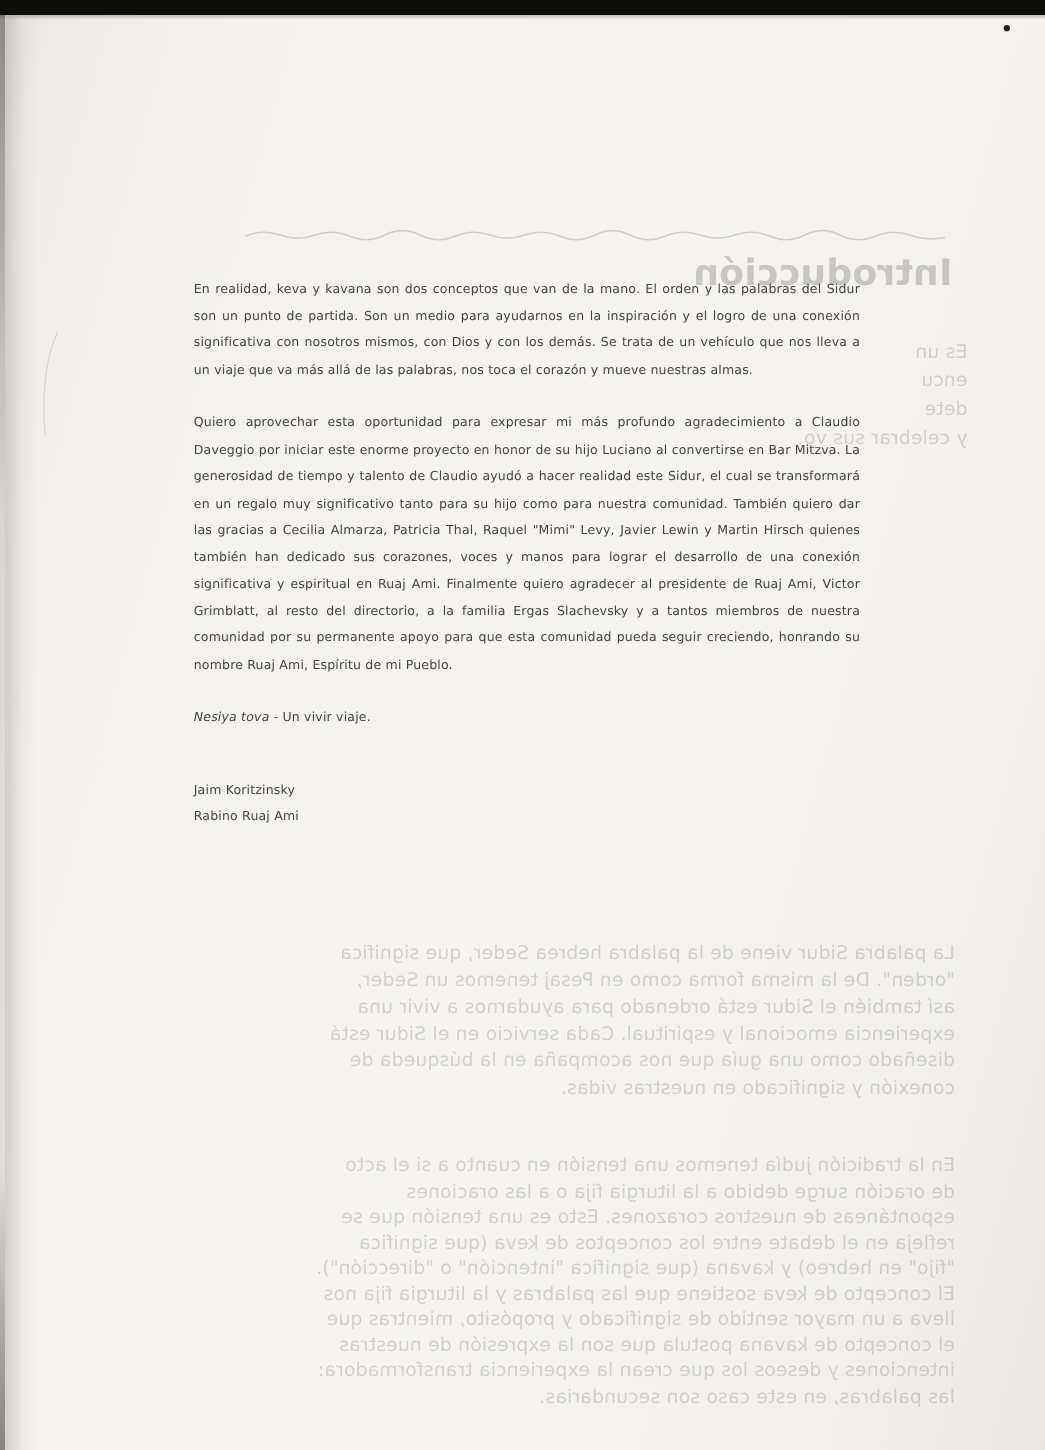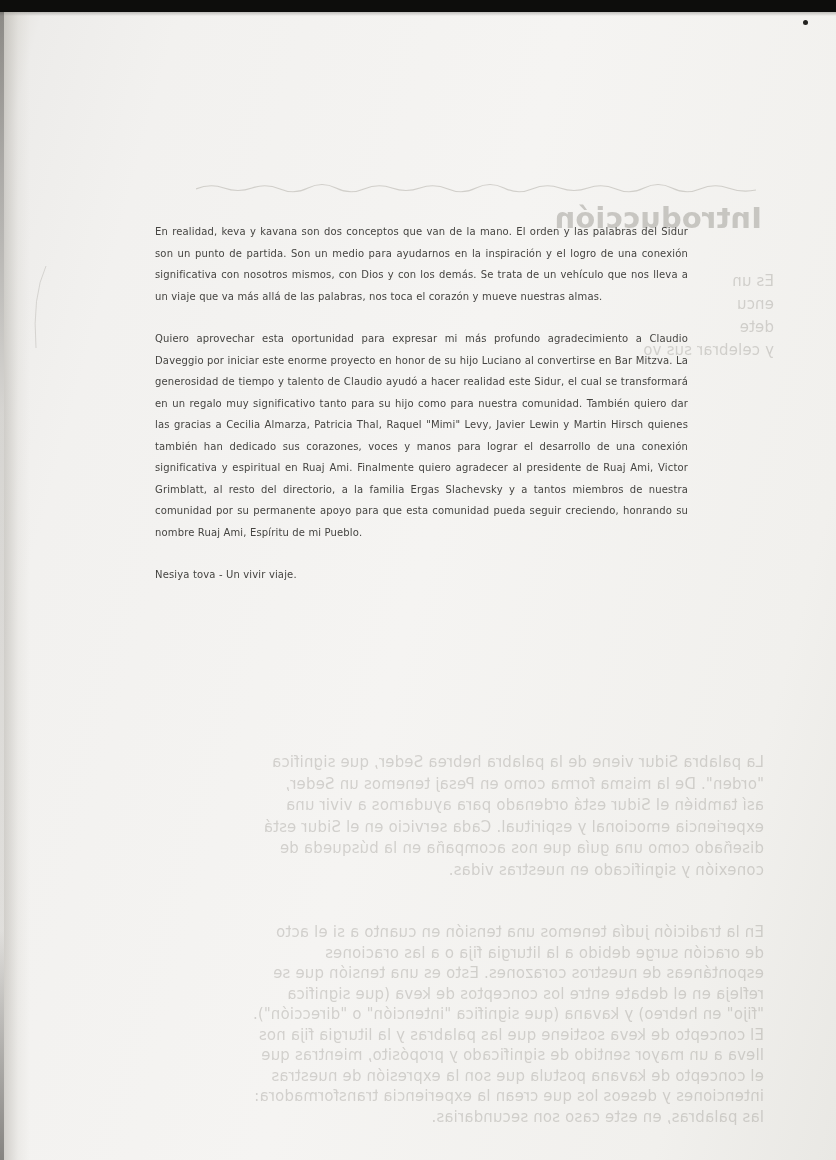--- a/index.html
+++ b/index.html
@@ -35,21 +35,21 @@
   }
   .crease{position:absolute;left:196px;top:180px;pointer-events:none;opacity:.8;}
   .scratch{position:absolute;left:24px;top:262px;pointer-events:none;opacity:.5;}
   
   .content{
     position:absolute;left:155px;top:221px;width:533px;
     color:#454441;font-size:10px;line-height:21.5px;letter-spacing:.15px;
   }
   .content p{margin:0 0 21px 0;text-align:justify;}
   .tagline{margin:0;}
-  .tagline .it{margin-top:27px;}
+  .tagline .it{font-style:italic;margin-top:27px;}
   .sig-block{margin-top:36px;}
   .date-block{margin-top:22px;}
   .sig-block div,.date-block div{line-height:21.5px;}
   
   .bleed-layer{position:absolute;left:0;top:0;width:836px;height:1160px;pointer-events:none;}
   .bleed-block{
     position:absolute;transform:scaleX(-1);
     color:rgba(129,126,119,.30);text-align:left;letter-spacing:.15px;
   }
   .bleed-block div{white-space:nowrap;overflow:hidden;}
@@ -109,15 +109,19 @@
     </div>
 
   <div class="content">
     <div id="paragraphs">
         <p>En realidad, keva y kavana son dos conceptos que van de la mano. El orden y las palabras del Sidur son un punto de partida. Son un medio para ayudarnos en la inspiración y el logro de una conexión significativa con nosotros mismos, con Dios y con los demás. Se trata de un vehículo que nos lleva a un viaje que va más allá de las palabras, nos toca el corazón y mueve nuestras almas.</p>
         <p>Quiero aprovechar esta oportunidad para expresar mi más profundo agradecimiento a Claudio Daveggio por iniciar este enorme proyecto en honor de su hijo Luciano al convertirse en Bar Mitzva. La generosidad de tiempo y talento de Claudio ayudó a hacer realidad este Sidur, el cual se transformará en un regalo muy significativo tanto para su hijo como para nuestra comunidad. También quiero dar las gracias a Cecilia Almarza, Patricia Thal, Raquel "Mimi" Levy, Javier Lewin y Martin Hirsch quienes también han dedicado sus corazones, voces y manos para lograr el desarrollo de una conexión significativa y espiritual en Ruaj Ami. Finalmente quiero agradecer al presidente de Ruaj Ami, Victor Grimblatt, al resto del directorio, a la familia Ergas Slachevsky y a tantos miembros de nuestra comunidad por su permanente apoyo para que esta comunidad pueda seguir creciendo, honrando su nombre Ruaj Ami, Espíritu de mi Pueblo.</p>
       </div>
 
     <p class="tagline"><span class="it">Nesiya tova</span><span> - Un vivir viaje.</span></p>
 
+    <div class="sig-block" id="signature">
+        <div>Jaim Koritzinsky</div>
+        <div>Rabino Ruaj Ami</div>
+      </div>
   </div>
 
 </div>
 
 </body></html>

